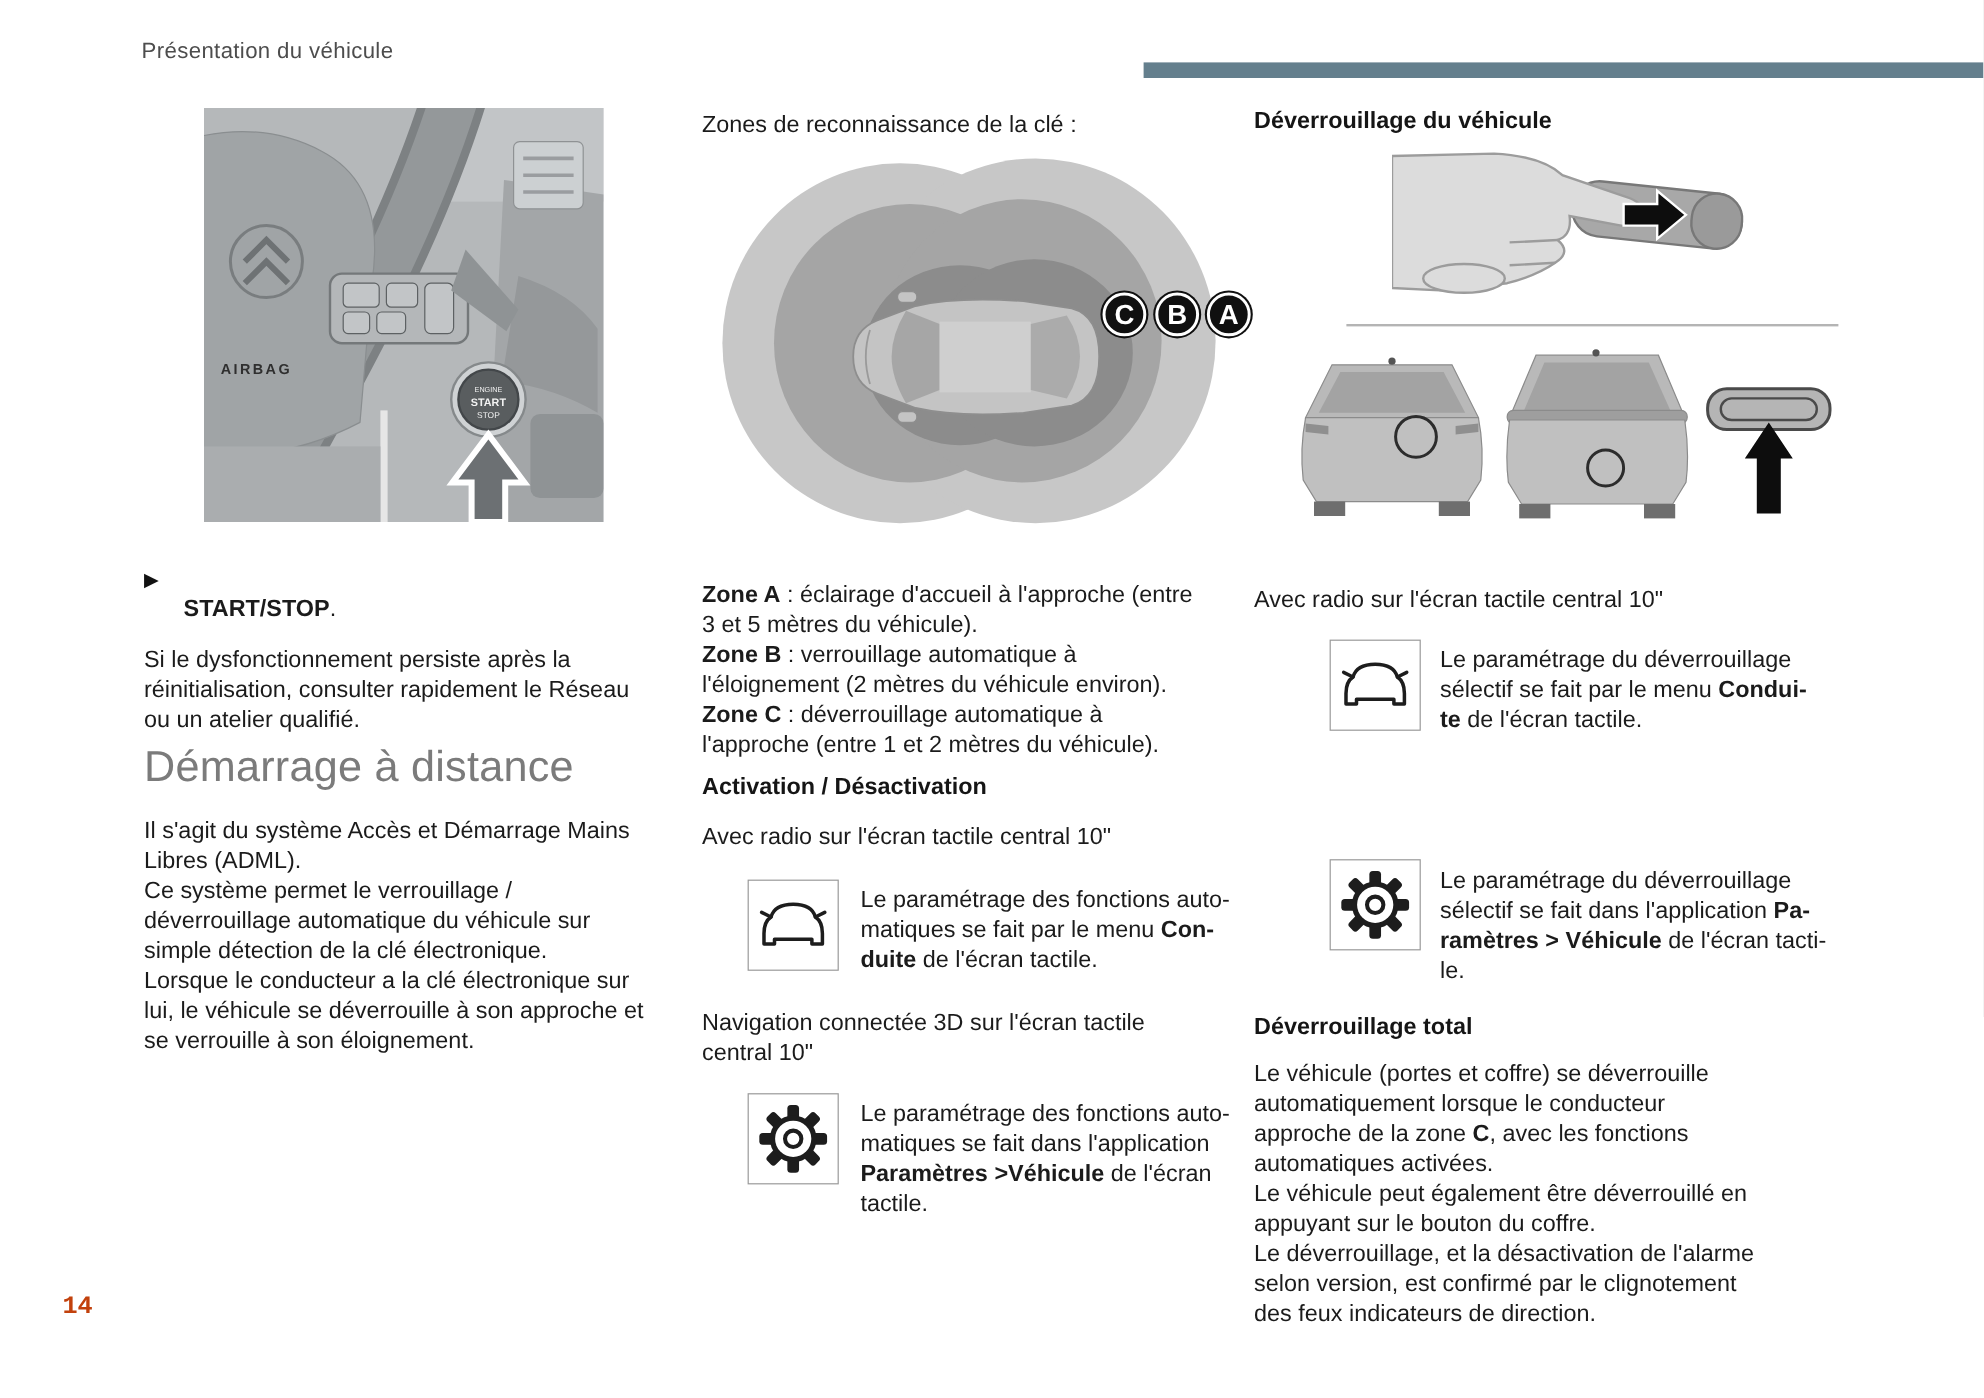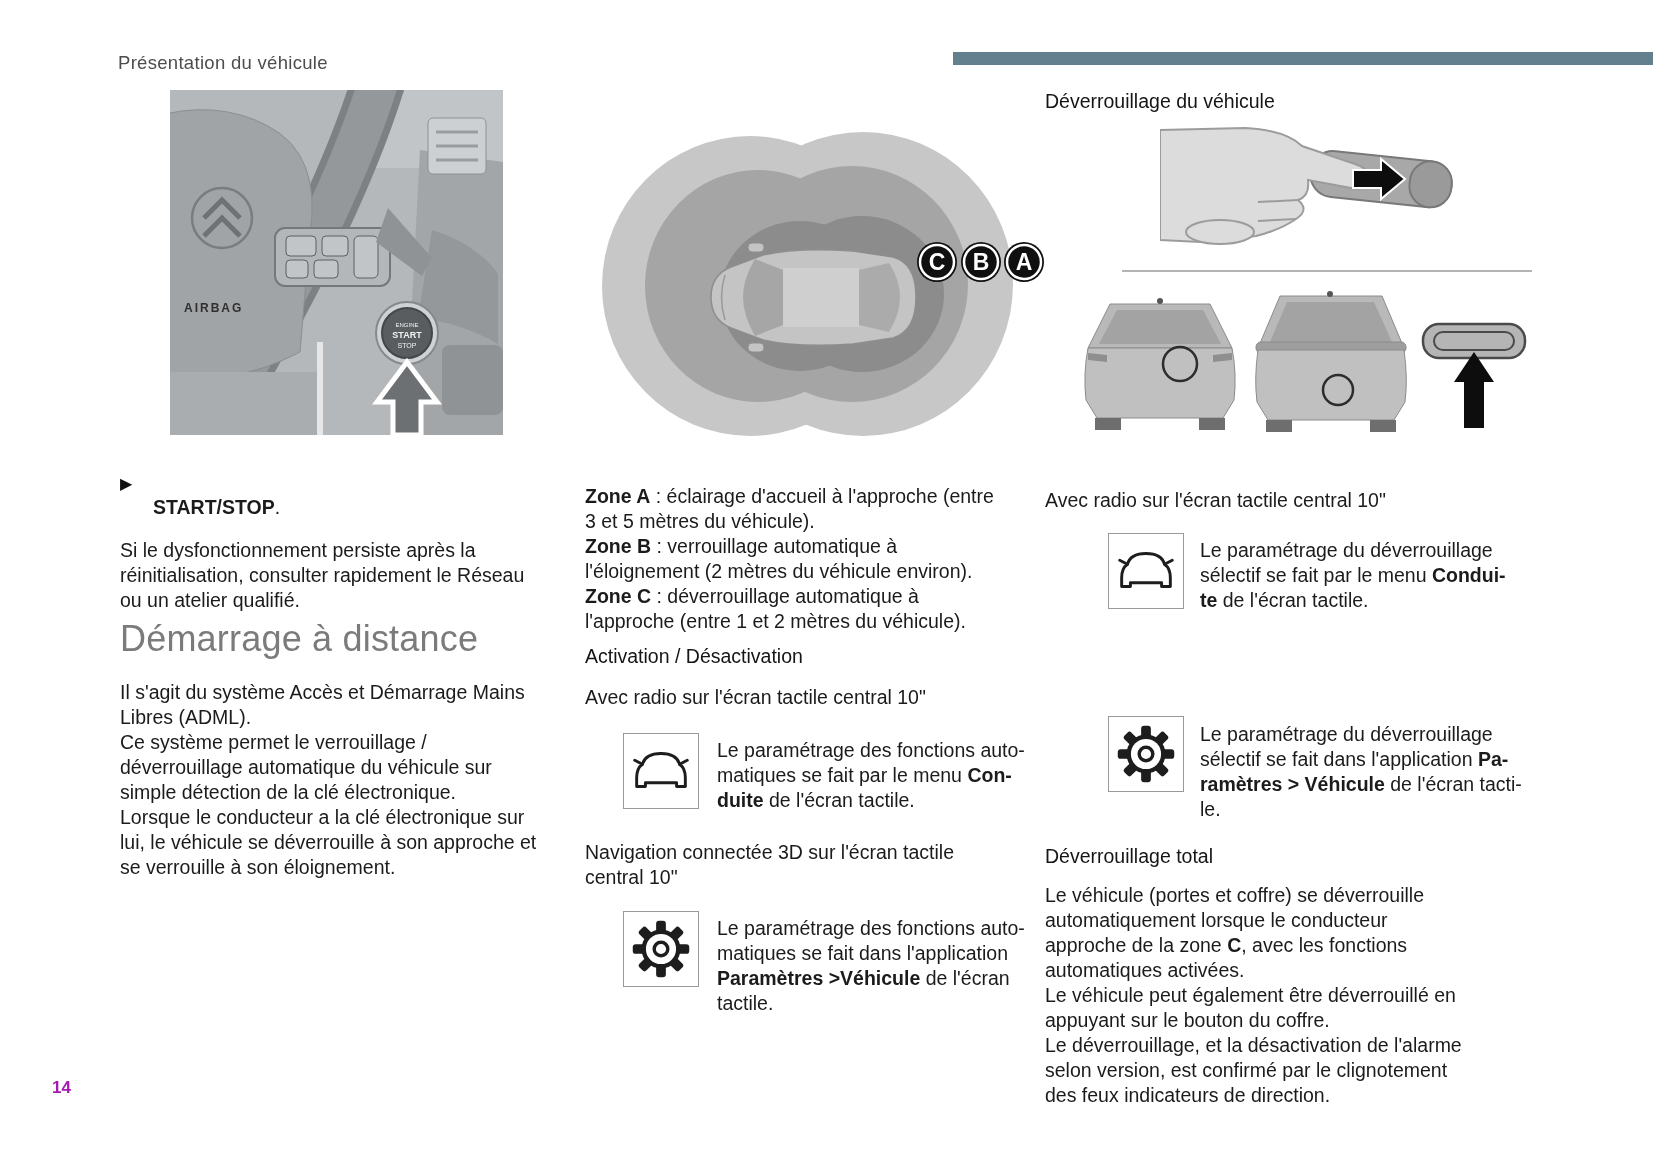--- a/index.html
+++ b/index.html
@@ -2,36 +2,36 @@
 <html><head>
 <meta charset="utf-8">
 <style>
   html,body{margin:0;padding:0;background:#e8e8e8;}
   .page{position:relative;width:1653px;height:1165px;background:#ffffff;overflow:hidden;
         font-family:"Liberation Sans",sans-serif;color:#1b1b1b;}
   .abs{position:absolute;}
   .preline{white-space:pre-line;}
   .body-txt{font-size:19.5px;line-height:25px;color:#1b1b1b;}
   .b{font-weight:700;text-align:center;}
-  .bold-head{font-size:19.5px;font-weight:400;color:#151515;}
+  .bold-head{font-size:19.5px;font-weight:700;color:#151515;}
   .header-txt{font-size:18.5px;color:#4d4d4d;font-weight:500;letter-spacing:.3px;}
   .big-head{font-size:36px;color:#7b7b7b;font-weight:500;letter-spacing:.2px;}
   .accent-bar{height:13px;}
   .icon-box{width:76px;height:76px;background:#fff;border:1px solid #9a9a9a;
             display:flex;align-items:center;justify-content:center;box-sizing:border-box;}
   .bullet{position:absolute;left:0;top:1px;font-size:16px;color:#111;}
-  .page-num{font-size:17px;font-weight:700;color:#a21caf;}
+  .page-num{font-size:21px;font-weight:700;color:#c2410c;font-family:Liberation Mono, monospace;}
   svg text{font-family:"Liberation Sans",sans-serif;}
 </style>
 </head>
 <body>
 
 <div class="page">
 
-  <div class="abs header-txt" style="left:118px;top:52px;text-align:center;">Présentation du véhicule</div>
+  <div class="abs header-txt" style="left:118px;top:31px;text-align:center;">Présentation du véhicule</div>
   <div class="abs accent-bar" style="left:953px;top:52px;width:700px;background:#647f8d;"></div>
 
   <div class="abs" style="left:170px;top:90px;width:333px;height:345px;">
     <svg width="333" height="345" viewBox="0 0 333 345">
       <rect width="333" height="345" fill="#b5b8ba"></rect>
       <rect x="195" y="0" width="138" height="78" fill="#c2c5c7"></rect>
       <path d="M250 60 L333 72 L333 345 L235 345 Z" fill="#a3a6a8"></path>
       <rect x="258" y="28" width="58" height="56" rx="5" fill="#ccd0d2" stroke="#8f9294"></rect>
       <line x1="266" y1="42" x2="308" y2="42" stroke="#9a9da0" stroke-width="3"></line>
       <line x1="266" y1="56" x2="308" y2="56" stroke="#9a9da0" stroke-width="3"></line>
@@ -86,20 +86,21 @@
 Libres (ADML).
 Ce système permet le verrouillage /
 déverrouillage automatique du véhicule sur
 simple détection de la clé électronique.
 Lorsque le conducteur a la clé électronique sur
 lui, le véhicule se déverrouille à son approche et
 se verrouille à son éloignement.</div>
 
   <div class="abs page-num" style="left:52px;top:1078px;">14</div>
 
+  <div class="abs body-txt" style="left:585px;top:92px;">Zones de reconnaissance de la clé :</div>
 
   <div class="abs" style="left:600px;top:126px;width:450px;height:318px;">
     <svg width="450" height="318" viewBox="0 0 450 318">
       <g fill="#c7c7c7">
         <ellipse cx="150" cy="160" rx="148" ry="150"></ellipse>
         <ellipse cx="263" cy="158" rx="150" ry="152"></ellipse>
       </g>
       <g fill="#a5a5a5">
         <ellipse cx="158" cy="160" rx="113" ry="116"></ellipse>
         <ellipse cx="252" cy="158" rx="116" ry="118"></ellipse>

